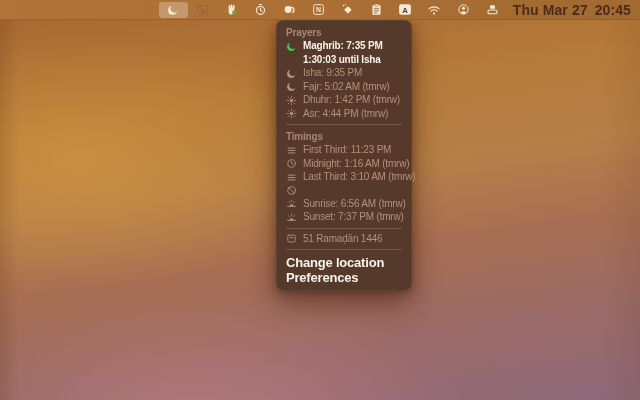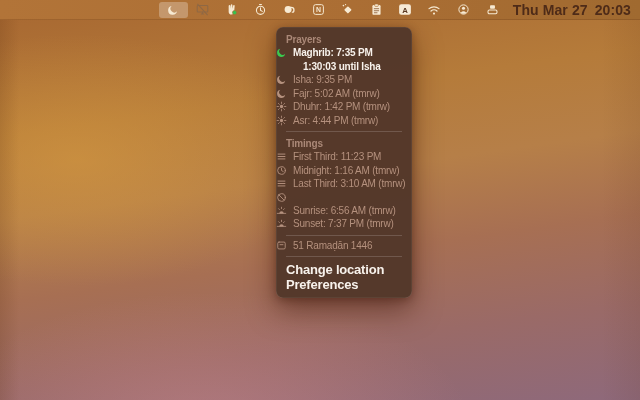--- a/index.html
+++ b/index.html
@@ -34,29 +34,29 @@
   }
   .mb-item.active{background:rgba(255,255,255,.27);}
   .mb-item.dimicon{color:#8f6844;}
   .mb-item svg{display:block;}
   .mb-clock{
     display:flex;gap:7px;align-items:center;
     font-size:14px;font-weight:700;color:#4e2b18;padding:0 2px 0 6px;letter-spacing:.1px;
   }
   
   .panel{
-    position:absolute;left:276px;top:27px;width:136px;z-index:4;
+    position:absolute;left:276px;top:20px;width:136px;z-index:4;
     background:rgba(82,55,41,.965);
     border-radius:7px;
     box-shadow:0 12px 28px rgba(56,18,6,.5),0 2px 8px rgba(56,18,6,.35),inset 0 0 0 .5px rgba(255,255,255,.10);
     padding:4px 0 5px;
     color:#b5917e;font-size:10px;letter-spacing:-.2px;
   }
   .sec-title{padding:3px 10px 1px;font-weight:700;color:#aa8877;}
-  .row{display:flex;align-items:flex-start;gap:4px;padding:1px 0;line-height:11.5px;}
+  .row{display:flex;align-items:flex-end;gap:4px;padding:1px 10px;line-height:11.5px;}
   .row .ic{width:13px;flex:0 0 13px;display:flex;align-items:center;justify-content:flex-start;}
   .row .lbl{white-space:nowrap;}
   .row.bright{color:#f8f2ec;font-weight:600;}
   .row.indent{padding-left:27px;}
   .ic.green{color:#3bc94f;}
   .sep{height:1px;background:rgba(255,255,255,.16);margin:4px 10px 3px;}
   .footer-row{padding:2px 10px 1px;color:#f8f2ec;font-weight:600;font-size:13px;cursor:default;}
   svg{overflow:visible;}
 </style>
 </head>
@@ -173,21 +173,21 @@
     <span>
       <svg width="13" height="13" viewBox="0 0 16 16" fill="none" stroke="currentColor" stroke-width="1.3" stroke-linecap="round">
         <rect x="5" y="2.8" width="6" height="4.2" rx="1" fill="currentColor" stroke="none"></rect>
         <rect x="2.5" y="8.6" width="11" height="4.6" rx="1.6"></rect>
       </svg>
     </span>
   </div>
 
   <div class="mb-clock">
     <span>Thu Mar 27</span>
-    <span>20:03</span>
+    <span>20:45</span>
   </div>
 </div>
 
 <div class="panel">
 
   <div class="sec-title">Prayers</div>
 
   <div class="row bright">
     <span class="ic green">
       <svg width="11" height="11" viewBox="0 0 16 16">

